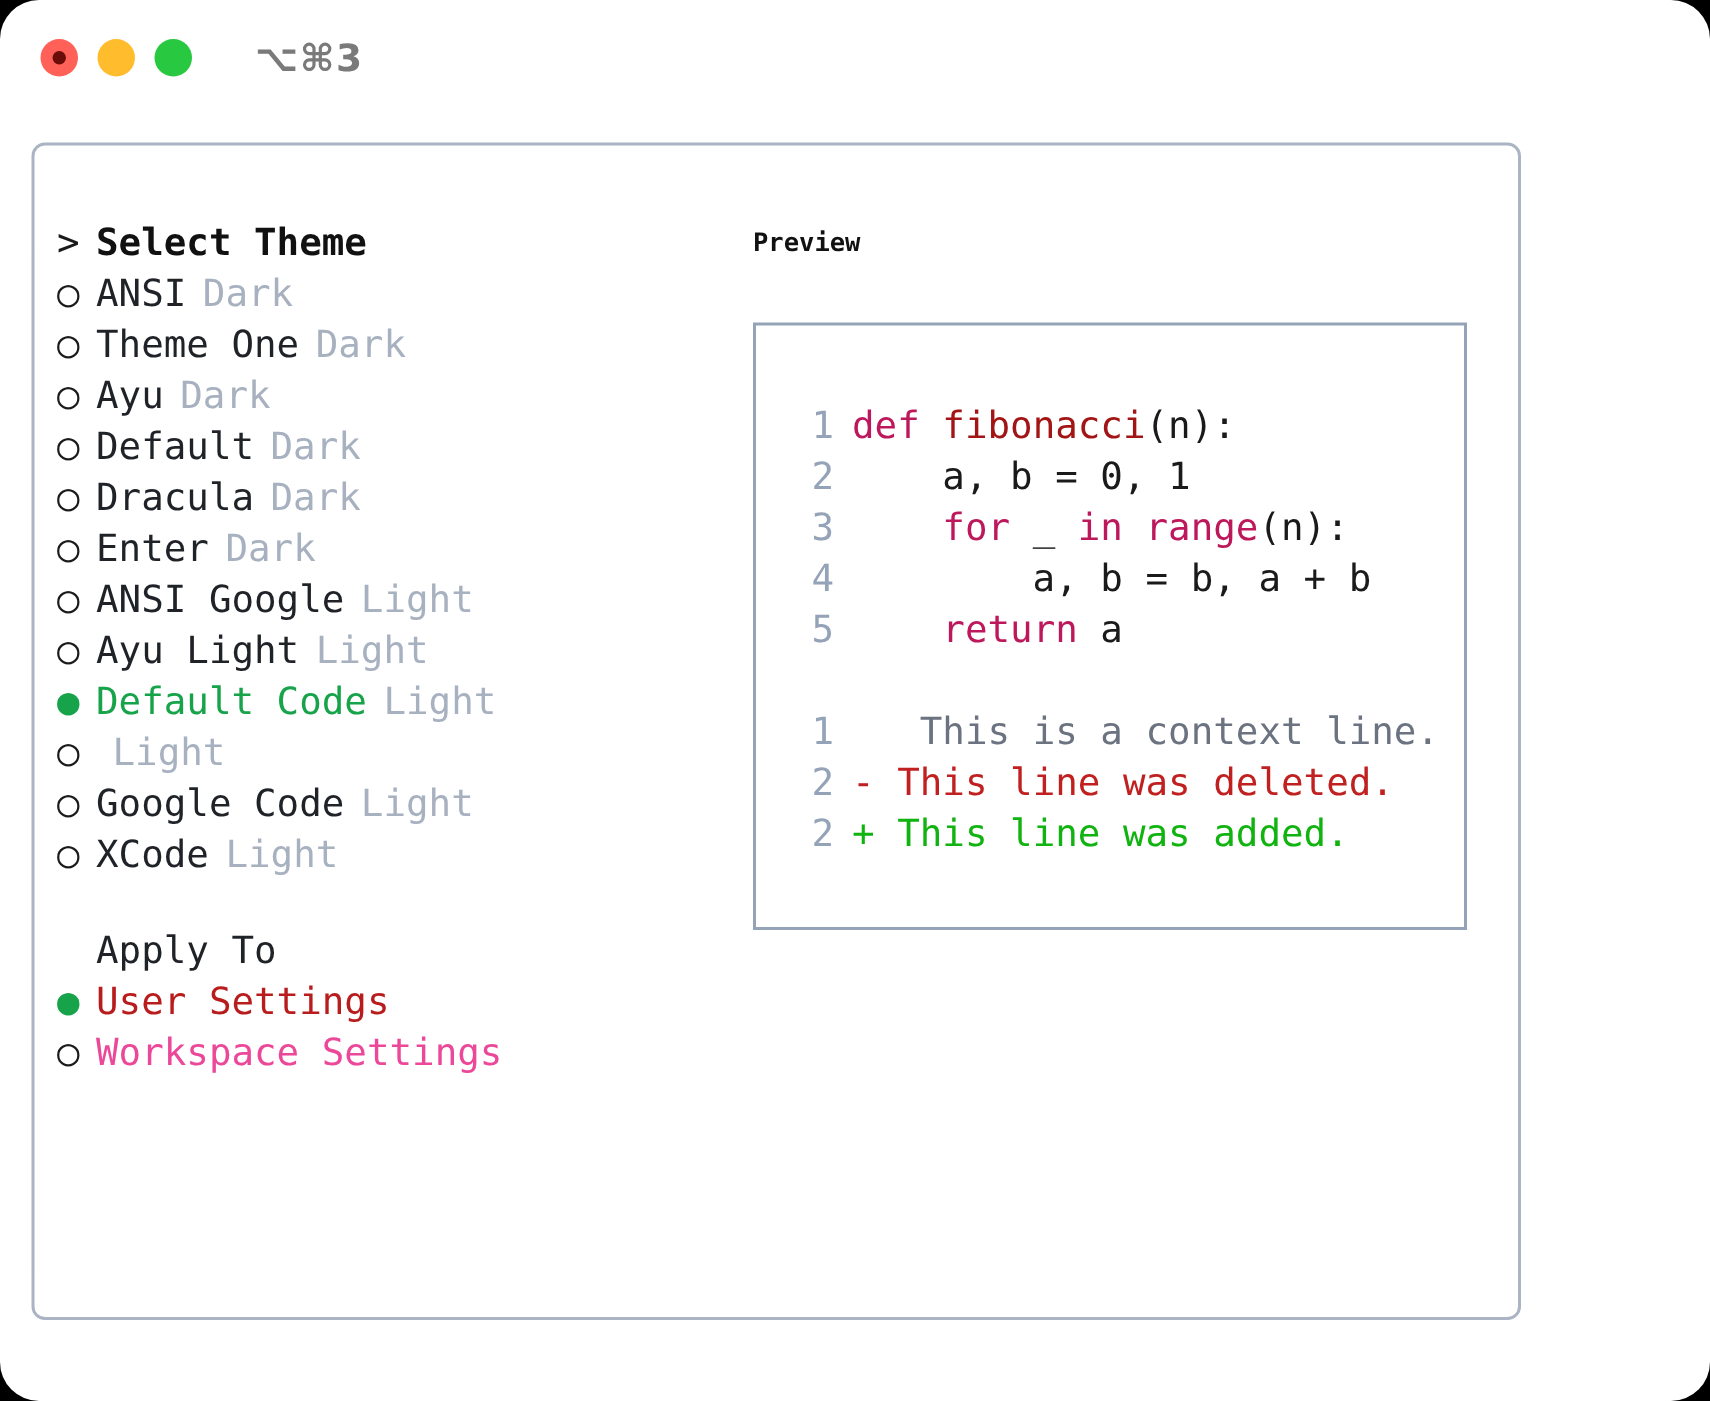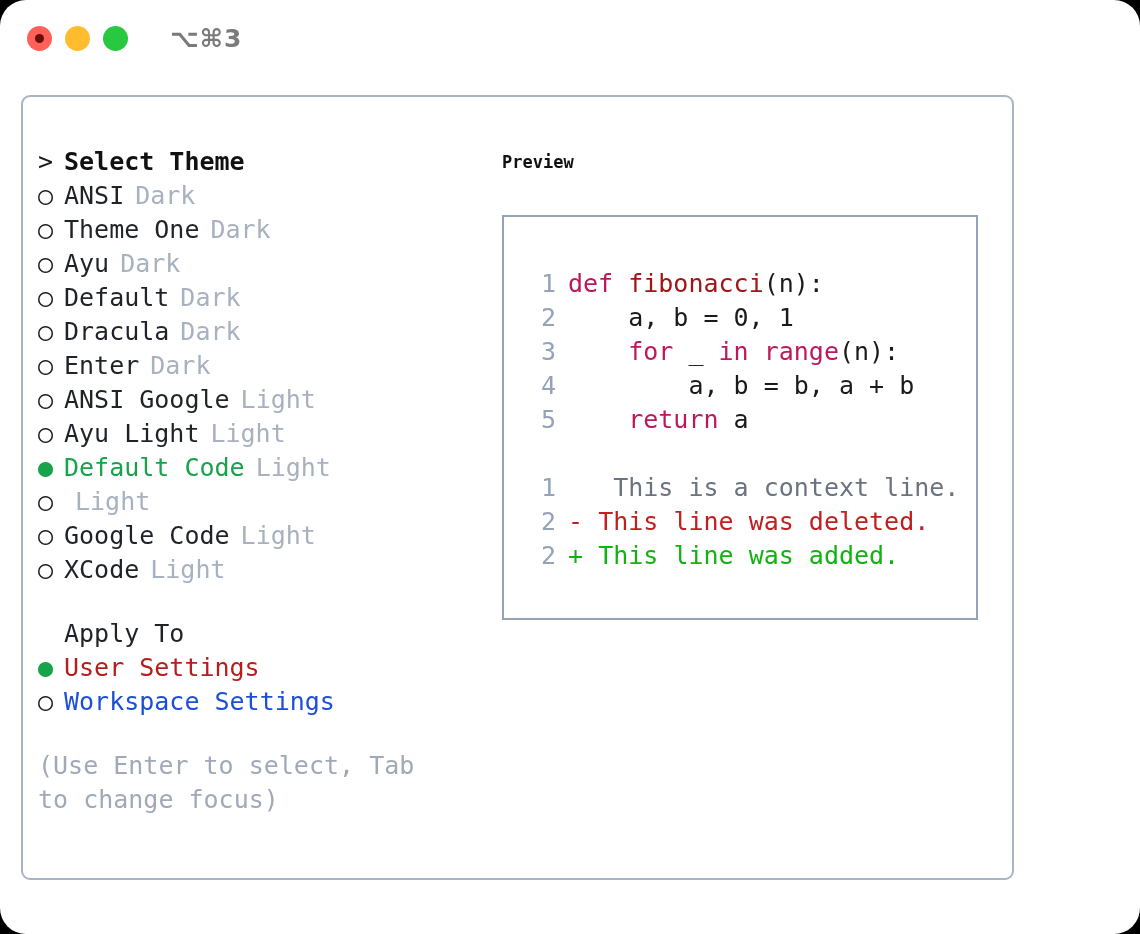--- a/index.html
+++ b/index.html
@@ -125,21 +125,21 @@
     color: #16a34a;
   }
   .theme-kind {
     color: #a7b1bf;
     margin-left: 11px;
   }
   .apply-label {
     color: #1f2328;
     font-weight: 400;
   }
-  .apply-name { color: #1d4ed8; }
+  .apply-name { color: #ec4899; }
   .apply-name.sel { color: #b91c1c; }
   .spacer-30 { height: 30px; }
 
   .hint {
     margin-top: 30px;
     width: 420px;
     font-size: 25px;
     line-height: 34px;
     color: #a0a9b8;
     white-space: pre-wrap;
@@ -298,21 +298,20 @@
         <div class="row">
           <span class="marker dot-on">●</span>
           <span class="apply-name sel">User Settings</span>
         </div>
 
         <div class="row">
           <span class="marker">○</span>
           <span class="apply-name">Workspace Settings</span>
         </div>
 
-        <div class="hint">(Use Enter to select, Tab to change focus)</div>
       </div>
 
       <div class="right-col">
         <div class="preview-title">Preview</div>
 
         <div class="preview-box">
 
           <div class="code-line">
             <span class="ln">1</span>
             <span class="code-text"><span class="tok-kw">def </span><span class="tok-fn">fibonacci</span><span class="tok-plain">(n):</span></span>

